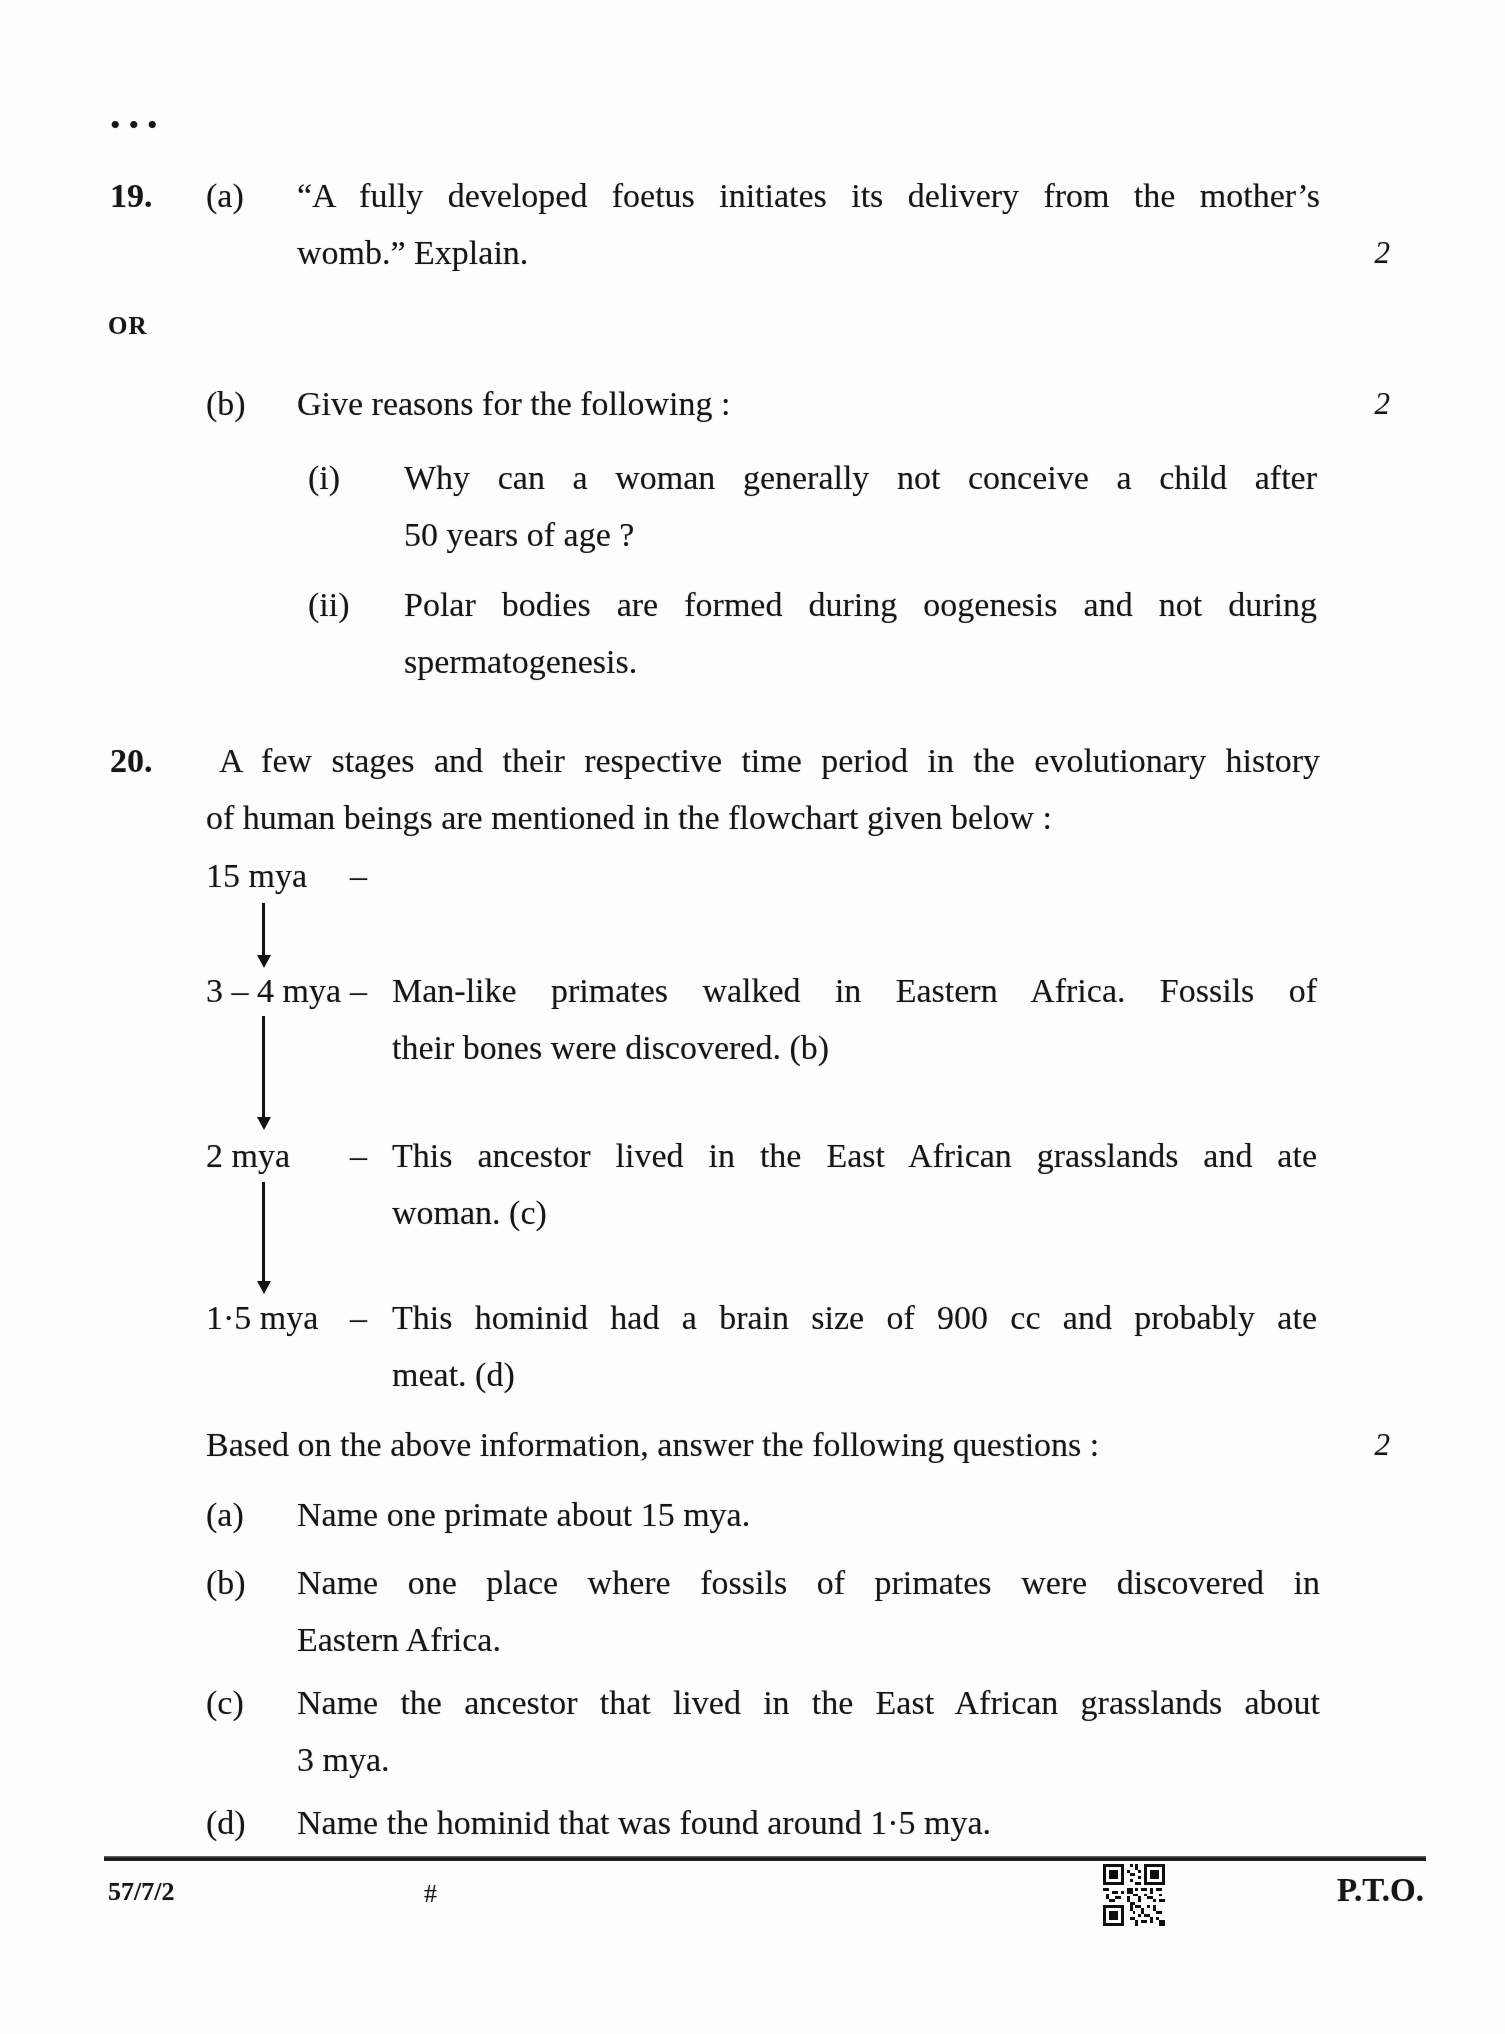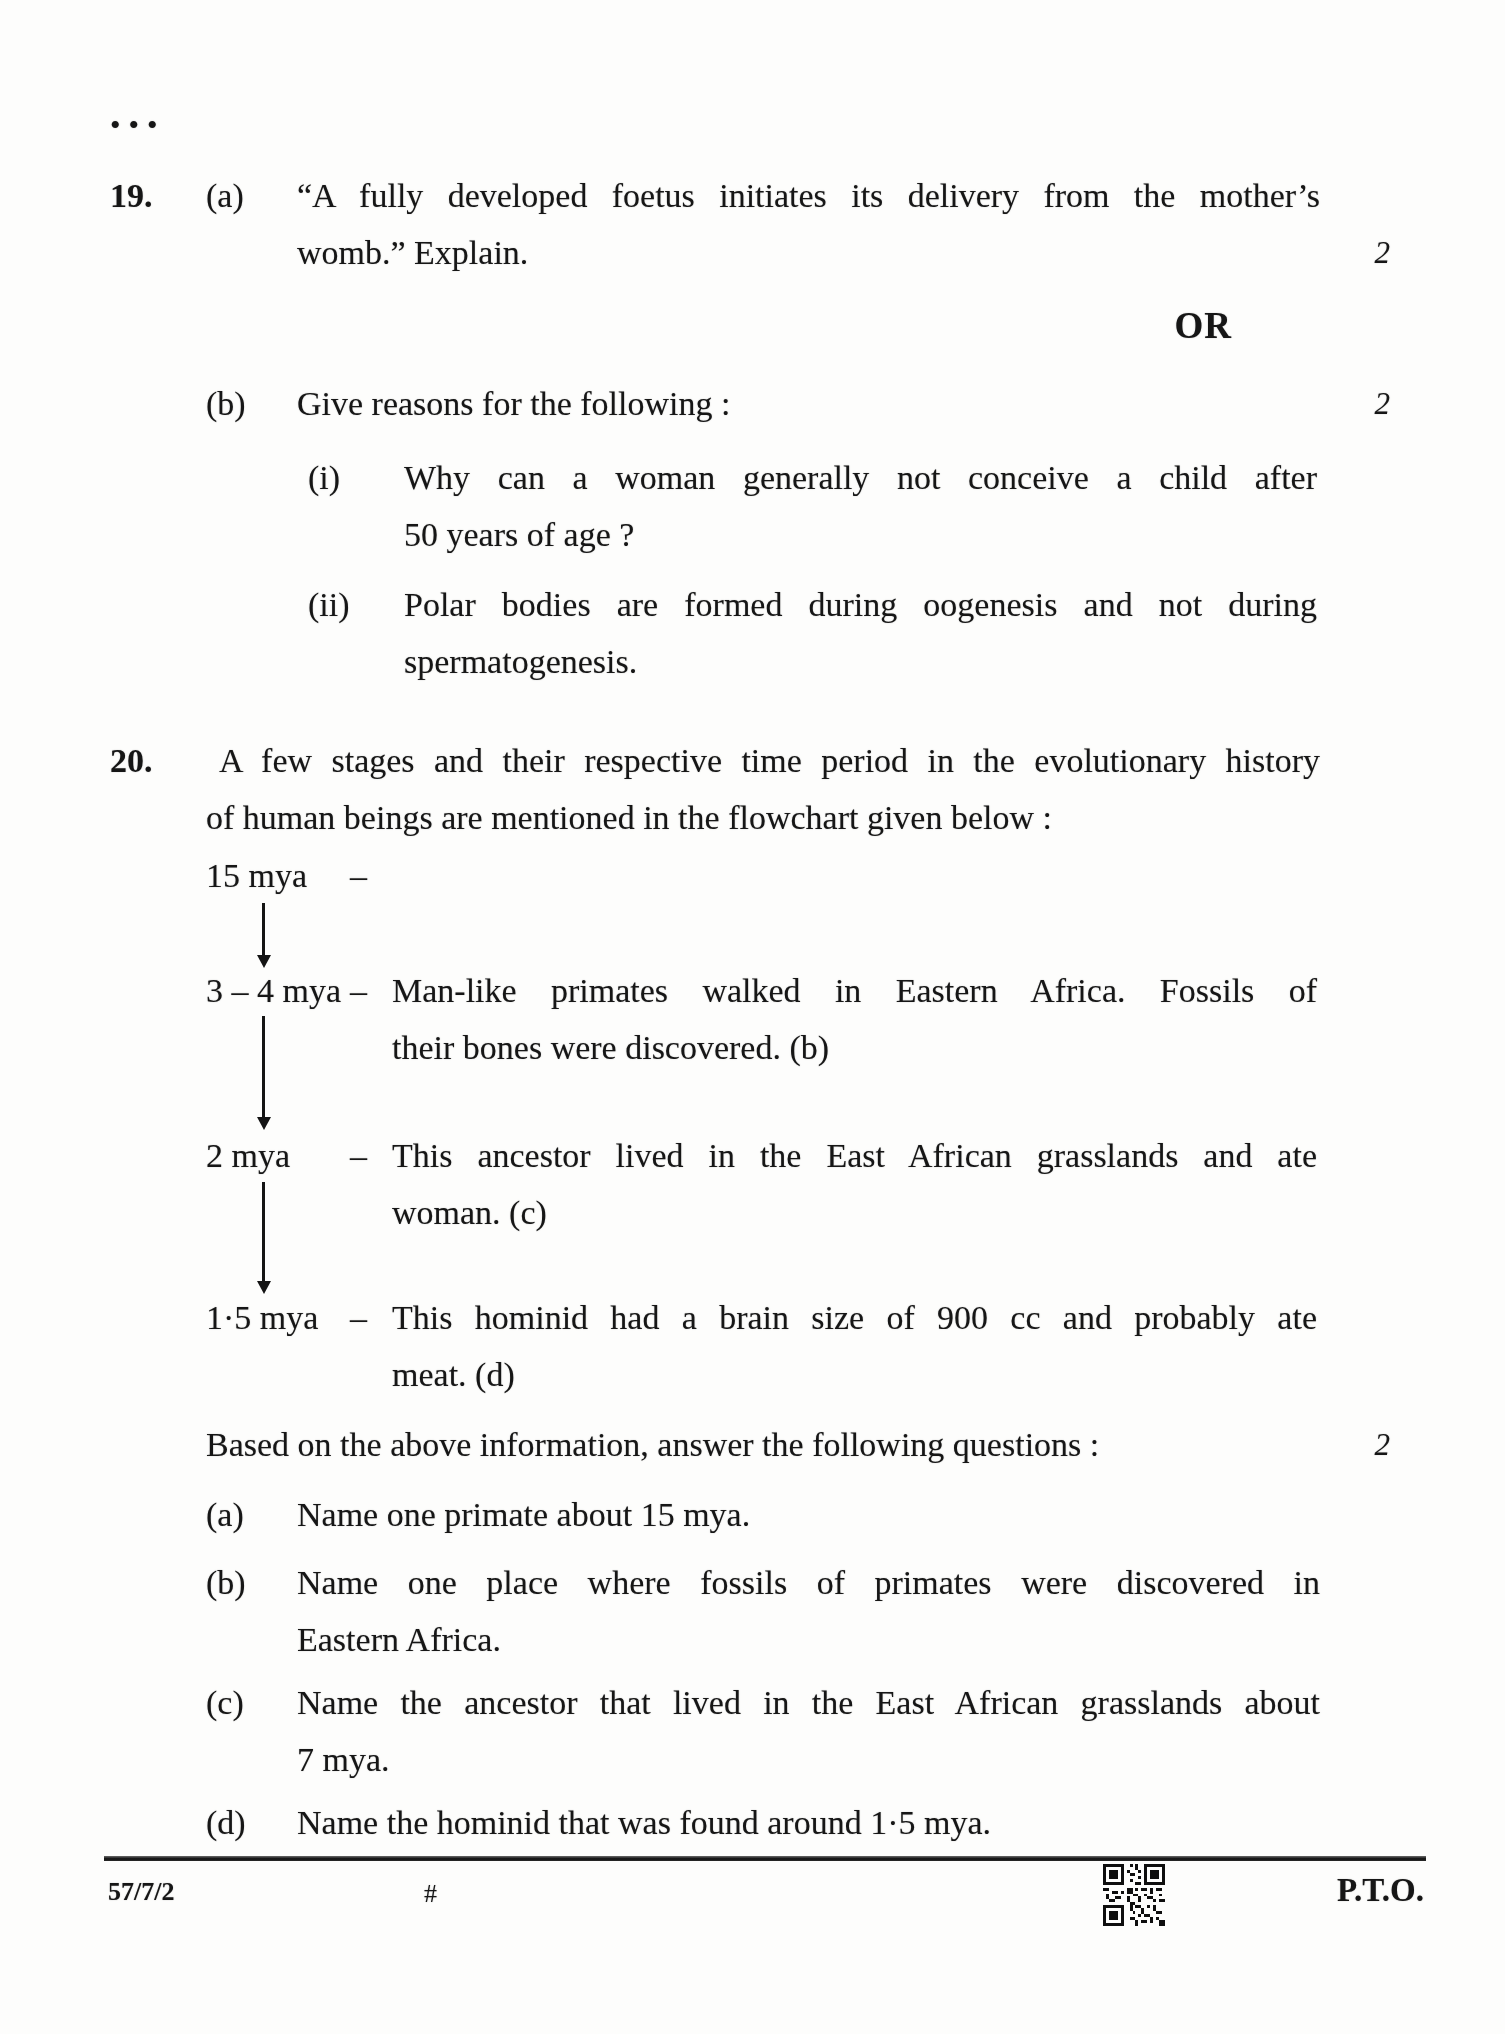--- a/index.html
+++ b/index.html
@@ -12,21 +12,21 @@
     font-family:"Liberation Serif", serif;
     text-shadow:0 0 1.2px rgba(25,25,25,.35);
     overflow:hidden;
   }
   .abs{position:absolute;}
   .ln{font-size:34px;line-height:57px;height:57px;white-space:normal;}
   .j{text-align:justify;text-align-last:justify;}
   .bold{font-weight:bold;}
   .marks{font-style:italic;font-size:31px;line-height:57px;}
   .dots{font-size:30px;letter-spacing:8px;line-height:30px;}
-  .or{font-size:37px;line-height:57px;text-align:right;font-weight:bold;letter-spacing:1px;}
+  .or{font-size:25px;line-height:57px;text-align:left;font-weight:bold;letter-spacing:1px;}
   .indent1{padding-left:13px;}
   
   .varrow{position:absolute;width:3px;background:#141414;}
   .varrow::after{
     content:"";position:absolute;left:50%;bottom:-12px;transform:translateX(-50%);
     width:0;height:0;border-left:7px solid transparent;border-right:7px solid transparent;
     border-top:13px solid #141414;
   }
   .rule{position:absolute;height:5px;background:linear-gradient(#6b6b6b,#101010 55%,#2a2a2a);}
   .f-code{font-size:26px;font-weight:bold;line-height:40px;}
@@ -116,21 +116,21 @@
 
   <div class="abs ln" style="left:206px;top:1554px;">(b)</div>
   <div class="abs" style="left:297px;top:1554px;width:1023px;">
     <div class="ln j">Name one place where fossils of primates were discovered in</div>
     <div class="ln">Eastern Africa.</div>
   </div>
 
   <div class="abs ln" style="left:206px;top:1674px;">(c)</div>
   <div class="abs" style="left:297px;top:1674px;width:1023px;">
     <div class="ln j">Name the ancestor that lived in the East African grasslands about</div>
-    <div class="ln">7 mya.</div>
+    <div class="ln">3 mya.</div>
   </div>
 
   <div class="abs ln" style="left:206px;top:1794px;">(d)</div>
   <div class="abs" style="left:297px;top:1794px;width:1023px;">
     <div class="ln">Name the hominid that was found around 1·5 mya.</div>
   </div>
 
   <div class="rule" style="left:104px;top:1856px;width:1322px;"></div>
 
   <div class="abs f-code" style="left:108px;top:1872px;">57/7/2</div>

